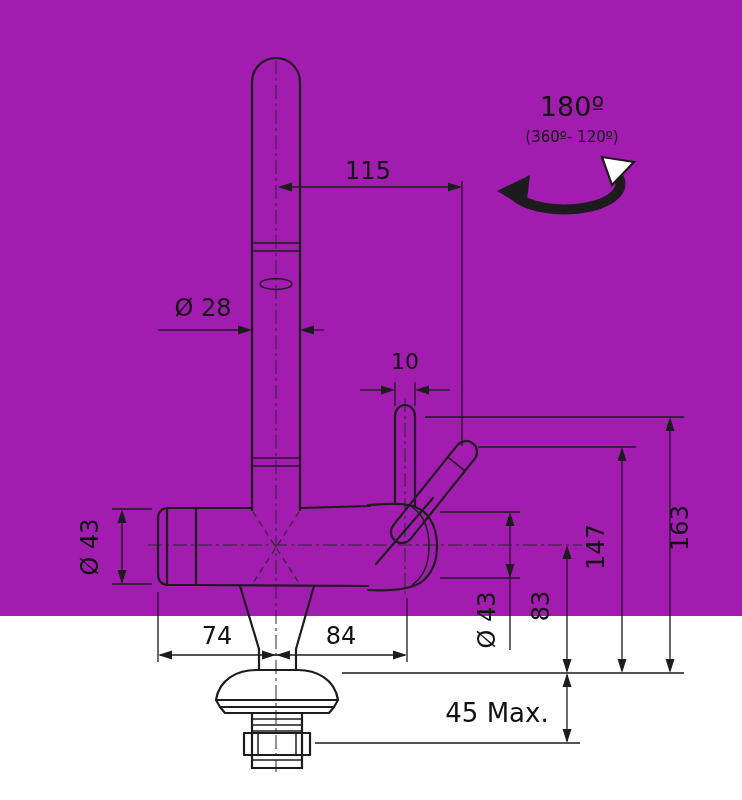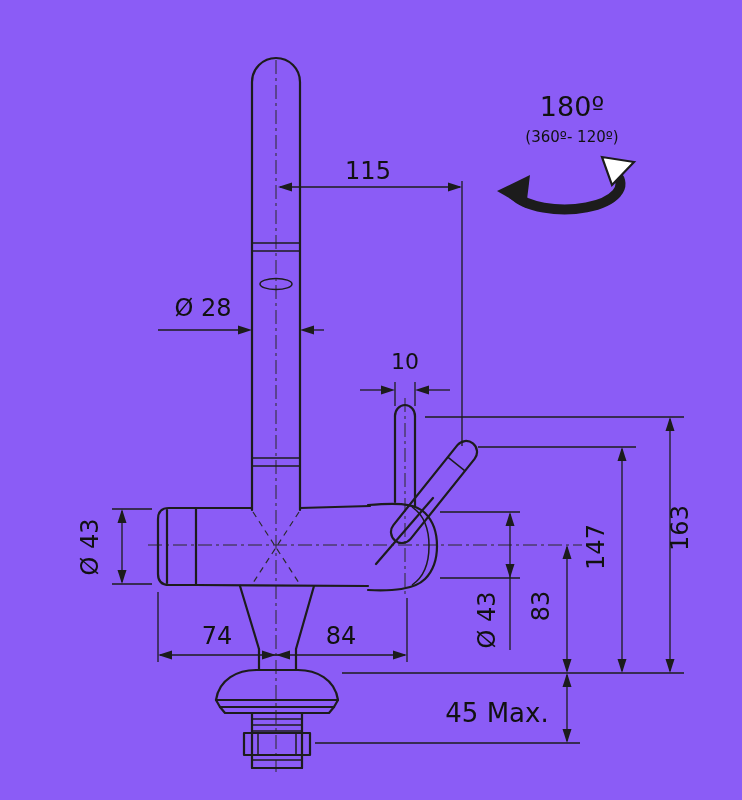--- a/index.html
+++ b/index.html
@@ -6,23 +6,23 @@
     margin: 0;
     padding: 0;
     background: #ffffff;
     width: 742px;
     height: 800px;
     overflow: hidden;
     font-family: "DejaVu Sans", "Liberation Sans", sans-serif;
   }
   .drawing-wrap {
     width: 742px;
-    height: 800px;
+    height: 616px;
     position: relative;
-    background: #8b5cf6;
+    background: #a21caf;
   }
   svg { display: block; }
   .outline   { stroke: #1c1c1c; stroke-width: 2.2; fill: none; stroke-linejoin: round; stroke-linecap: round; }
   .thinline  { stroke: #1c1c1c; stroke-width: 1.5; fill: none; }
   .dimline   { stroke: #1c1c1c; stroke-width: 1.3; fill: none; }
   .centerline{ stroke: #2a2a2a; stroke-width: 1;   fill: none; stroke-dasharray: 14 4 3 4; }
   .hidden-dash{ stroke: #2a2a2a; stroke-width: 1.2; fill: none; stroke-dasharray: 6 5; }
   .arrow     { fill: #1c1c1c; stroke: none; }
   .dimtext   { fill: #111111; font-size: 24px; }
   .dimtext-small { fill: #111111; font-size: 22px; }

